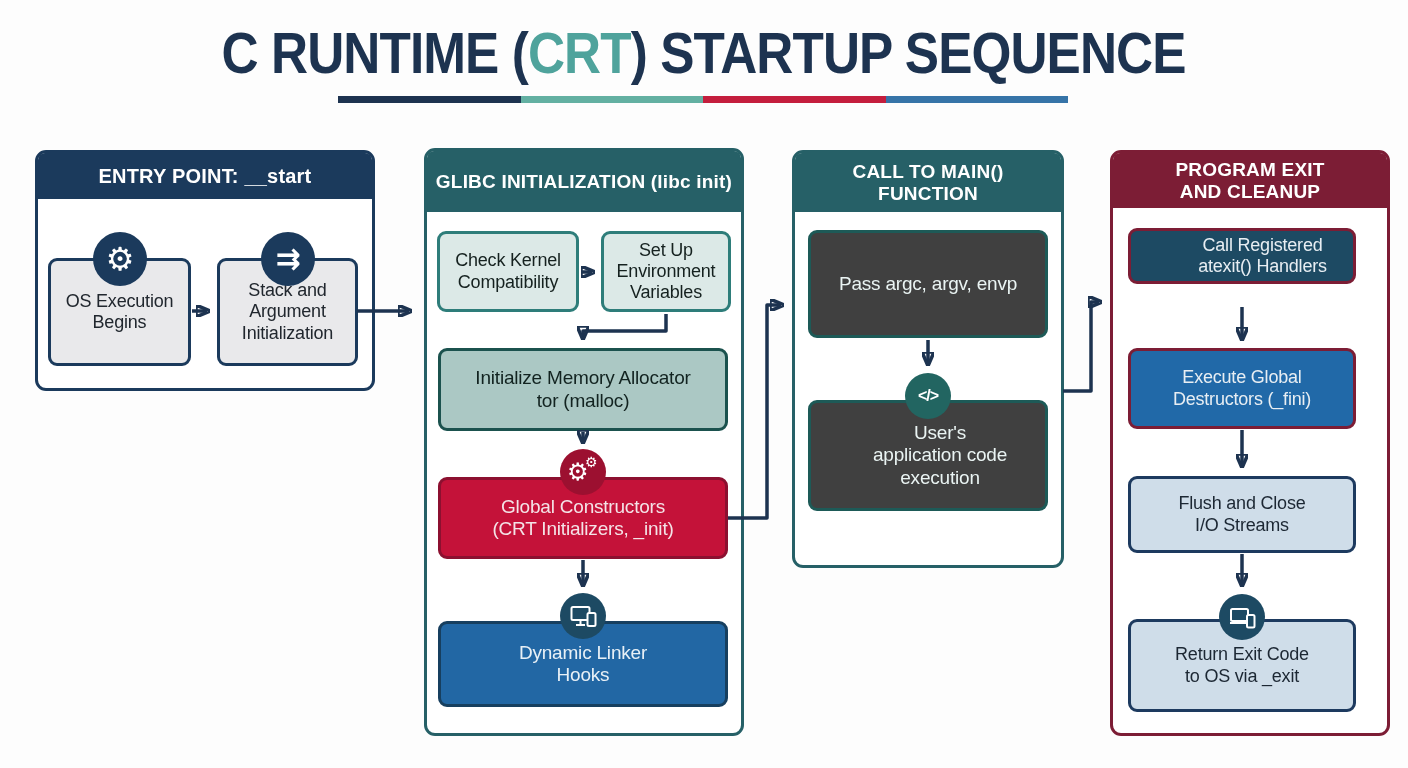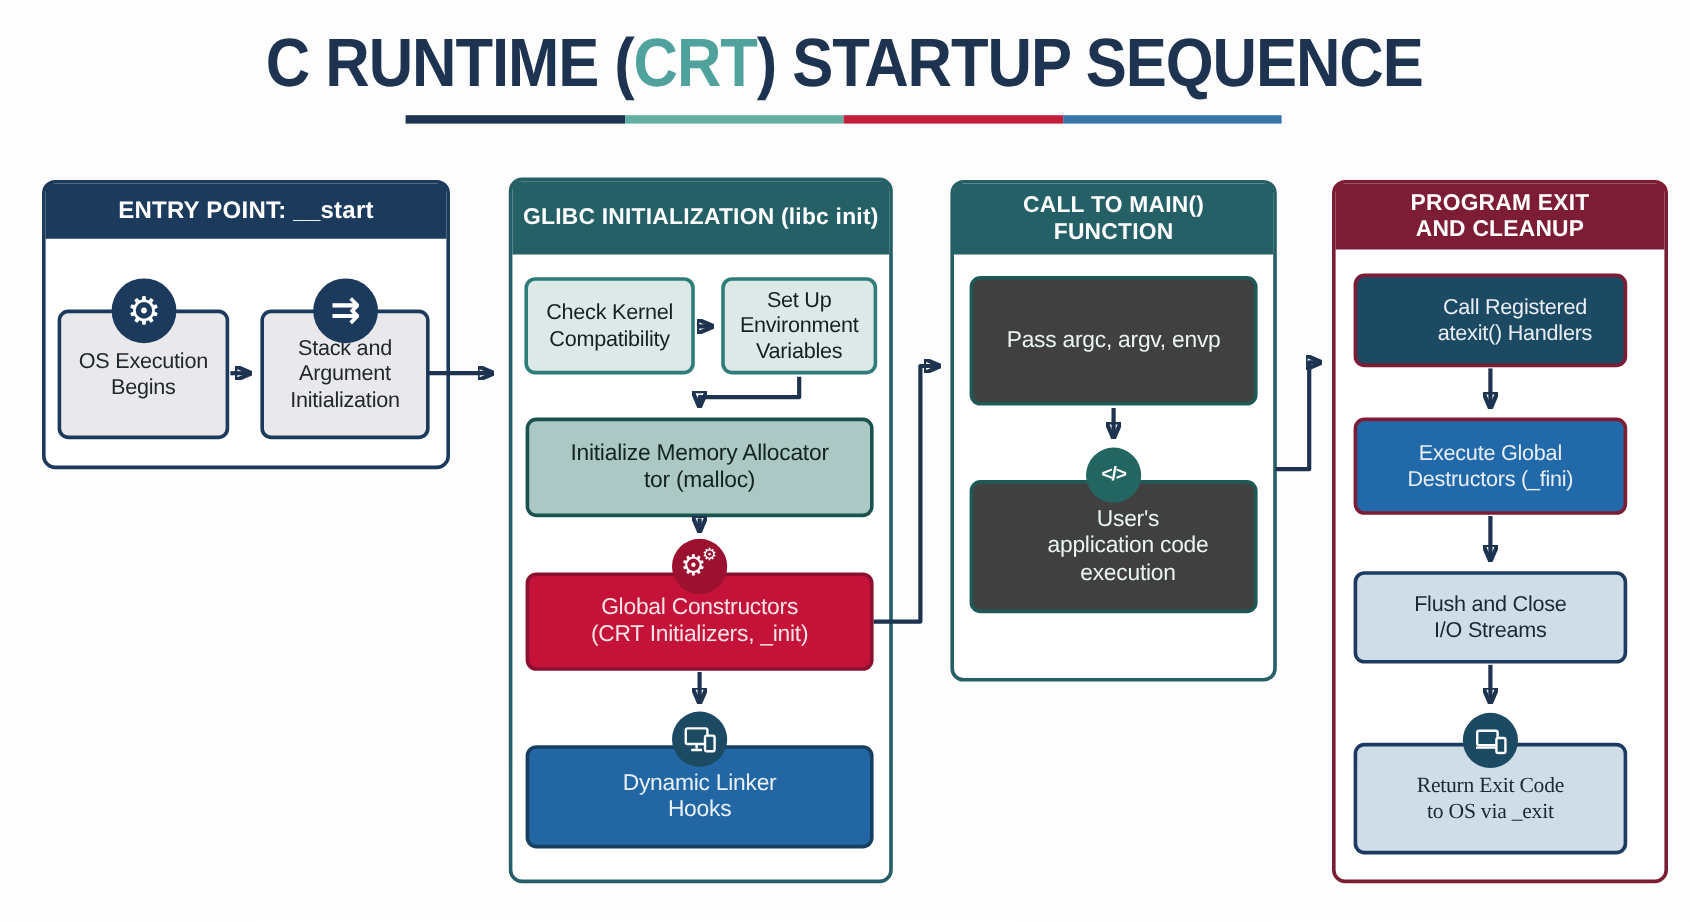--- a/index.html
+++ b/index.html
@@ -147,27 +147,27 @@
 
   <div class="node box-teal" style="left:808px;top:230px;width:240px;height:108px;">Pass argc, argv, envp</div>
   <div class="node box-teal" style="left:808px;top:400px;width:240px;height:111px;padding-left:28px;">User's
 application code
 execution</div>
 
   <div class="circ circ-dteal" style="left:905px;top:373px;width:46px;height:46px;">
     <span class="code-glyph">&lt;/&gt;</span>
   </div>
 
-  <div class="node box-slate" style="left:1128px;top:228px;width:228px;height:78px;padding-left:45px;">Call Registered
+  <div class="node box-slate" style="left:1128px;top:228px;width:228px;height:56px;padding-left:45px;">Call Registered
 atexit() Handlers</div>
   <div class="node box-blue2" style="left:1128px;top:348px;width:228px;height:81px;">Execute Global
 Destructors (_fini)</div>
   <div class="node box-lightblue" style="left:1128px;top:476px;width:228px;height:77px;">Flush and Close
 I/O Streams</div>
-  <div class="node box-lightblue" style="left:1128px;top:619px;width:228px;height:93px;font-family:Liberation Serif, serif;">Return Exit Code
+  <div class="node box-lightblue" style="left:1128px;top:619px;width:228px;height:93px;">Return Exit Code
 to OS via _exit</div>
 
   <div class="circ circ-slate" style="left:1219px;top:594px;width:46px;height:46px;">
     <svg width="27" height="23" viewBox="0 0 27 23">
       <rect x="2" y="3" width="17" height="12" rx="1.5" fill="none" stroke="#ffffff" stroke-width="2"></rect>
       <line x1="1" y1="17" x2="18" y2="17" stroke="#ffffff" stroke-width="2"></line>
       <rect x="18" y="9" width="7.5" height="12.5" rx="1.5" fill="#1d4a63" stroke="#ffffff" stroke-width="2"></rect>
     </svg>
   </div>
 

